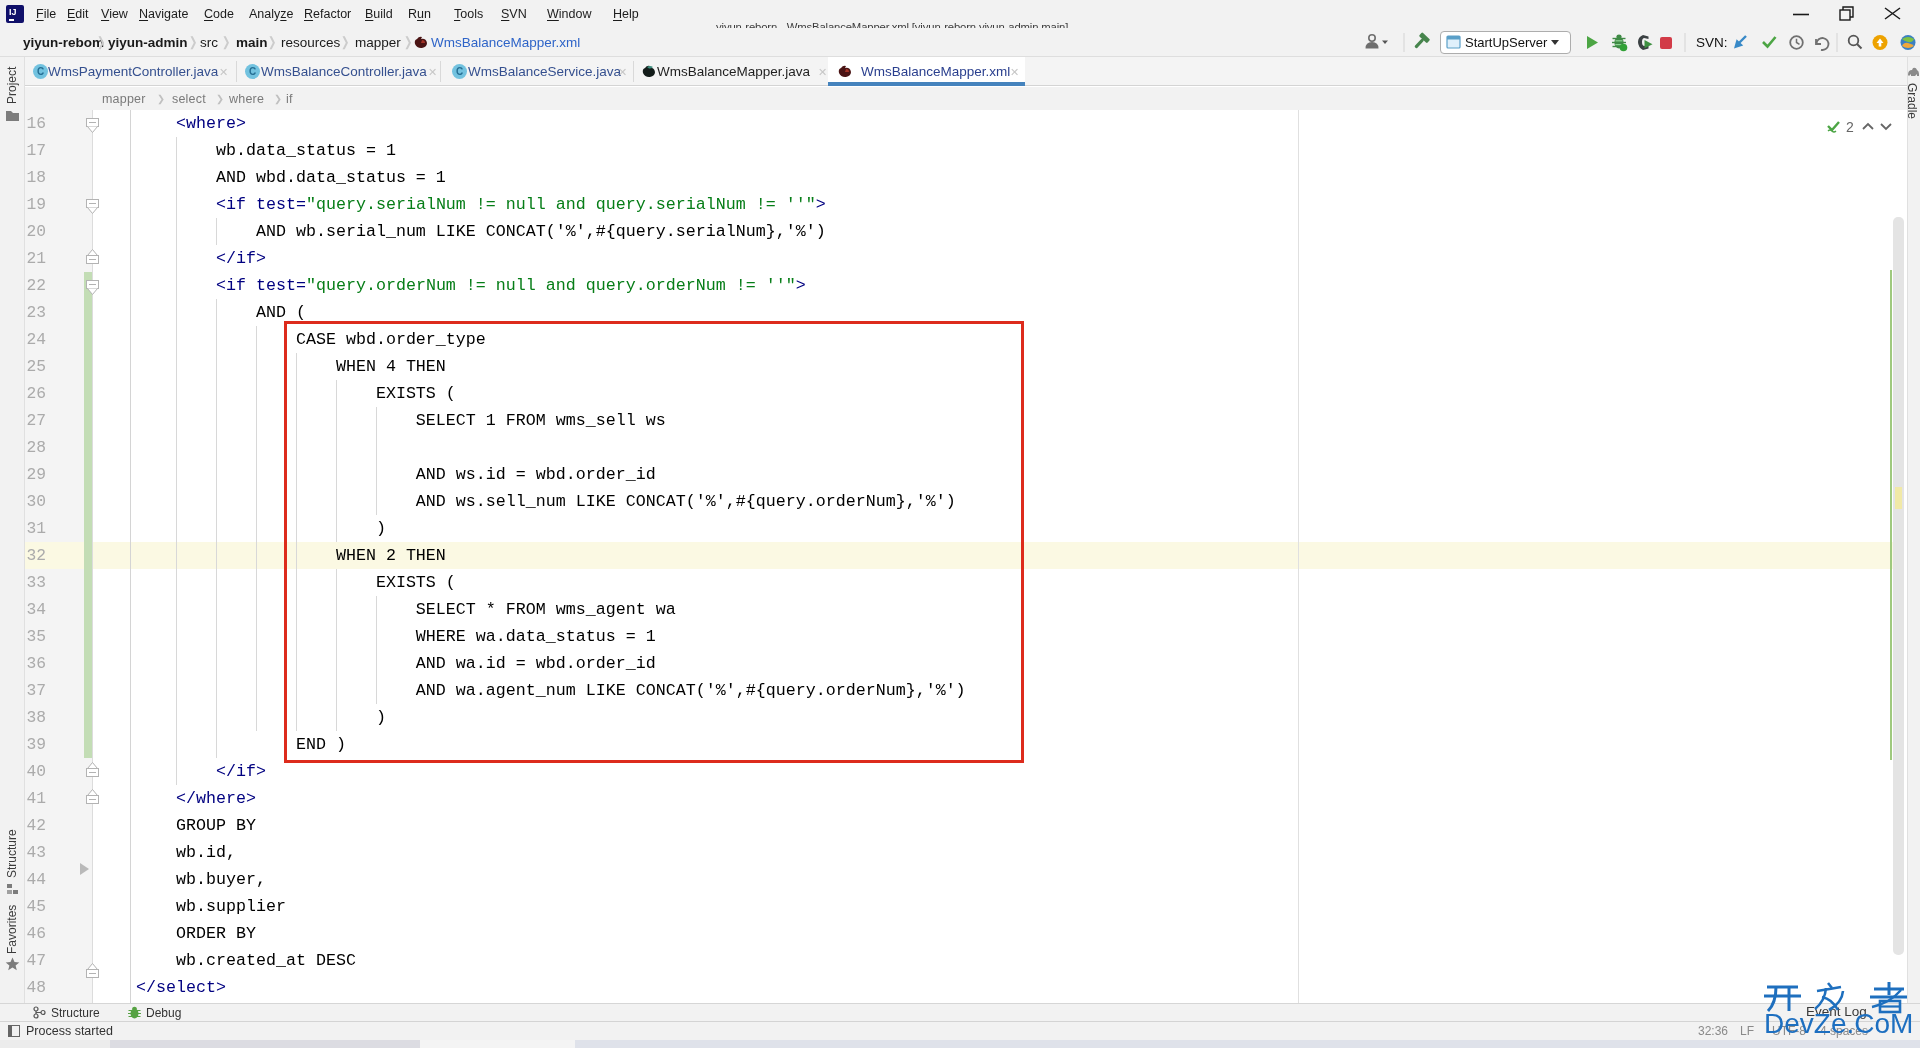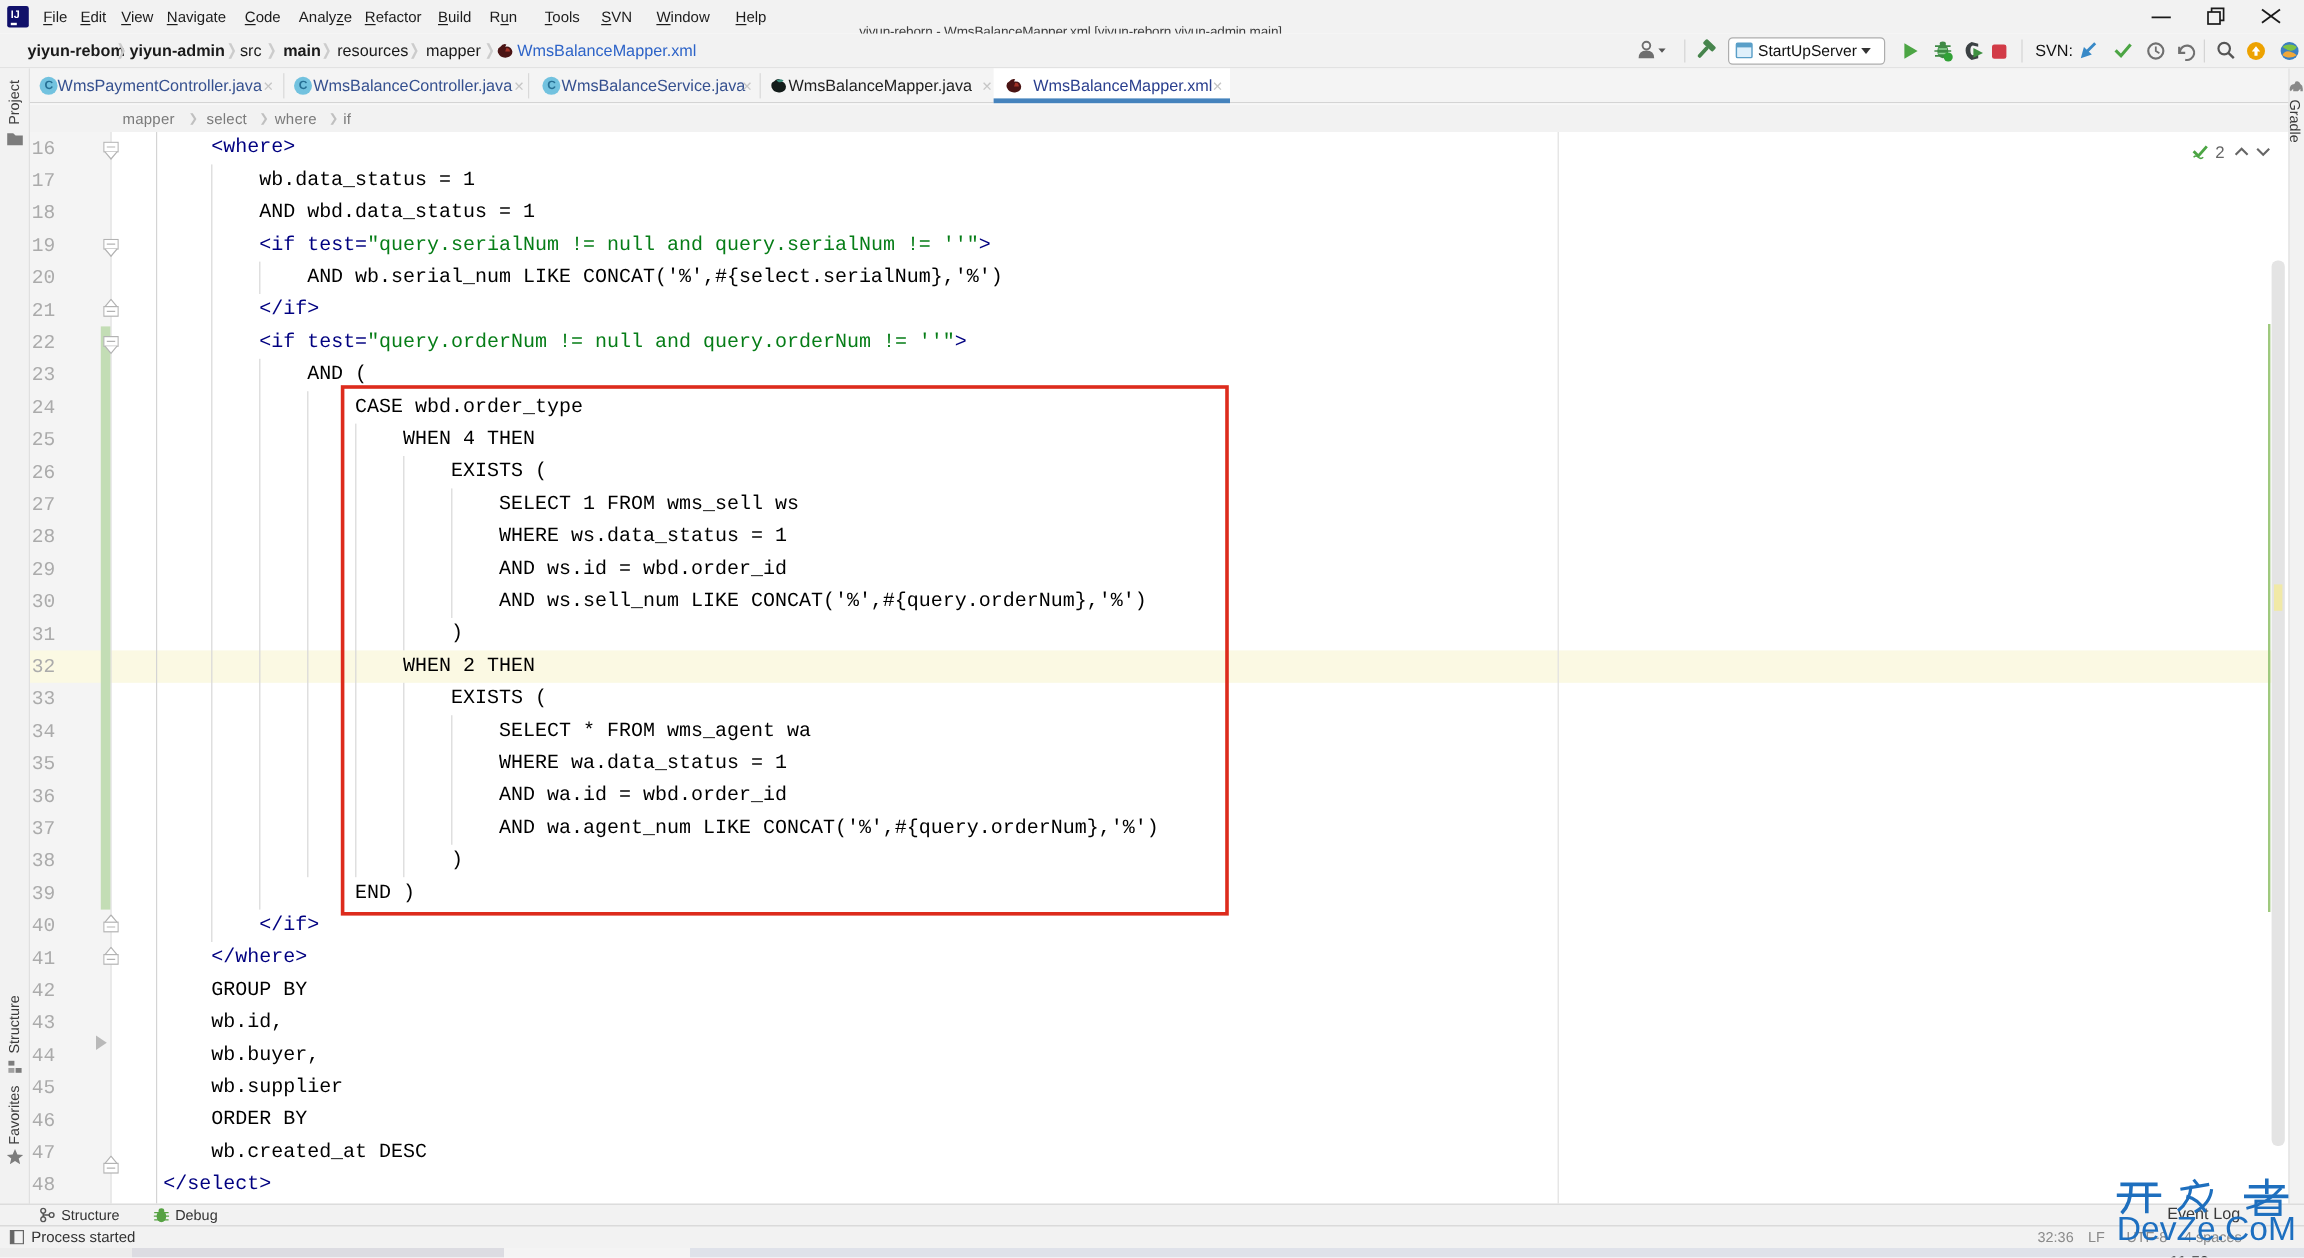--- a/index.html
+++ b/index.html
@@ -293,29 +293,28 @@
     <div class="lnum" style="top:756px; line-height:27px;">44</div>
     <div class="lnum" style="top:783px; line-height:27px;">45</div>
     <div class="lnum" style="top:810px; line-height:27px;">46</div>
     <div class="lnum" style="top:837px; line-height:27px;">47</div>
     <div class="lnum" style="top:864px; line-height:27px;">48</div>
 
     <div class="codeline" style="top:0px;">    <span class="t">&lt;where&gt;</span></div>
     <div class="codeline" style="top:27px;">        wb.data_status = 1</div>
     <div class="codeline" style="top:54px;">        AND wbd.data_status = 1</div>
     <div class="codeline" style="top:81px;">        <span class="t">&lt;if </span><span class="t">test=</span><span class="s">"query.serialNum != null and query.serialNum != ''"</span><span class="t">&gt;</span></div>
-    <div class="codeline" style="top:108px;">            AND wb.serial_num LIKE CONCAT('%',#{select.serialNum},'%')</div>
+    <div class="codeline" style="top:108px;">            AND wb.serial_num LIKE CONCAT('%',#{query.serialNum},'%')</div>
     <div class="codeline" style="top:135px;">        <span class="t">&lt;/if&gt;</span></div>
     <div class="codeline" style="top:162px;">        <span class="t">&lt;if </span><span class="t">test=</span><span class="s">"query.orderNum != null and query.orderNum != ''"</span><span class="t">&gt;</span></div>
     <div class="codeline" style="top:189px;">            AND (</div>
     <div class="codeline" style="top:216px;">                CASE wbd.order_type</div>
     <div class="codeline" style="top:243px;">                    WHEN 4 THEN</div>
     <div class="codeline" style="top:270px;">                        EXISTS (</div>
     <div class="codeline" style="top:297px;">                            SELECT 1 FROM wms_sell ws</div>
-    <div class="codeline" style="top:324px;">                            WHERE ws.data_status = 1</div>
     <div class="codeline" style="top:351px;">                            AND ws.id = wbd.order_id</div>
     <div class="codeline" style="top:378px;">                            AND ws.sell_num LIKE CONCAT('%',#{query.orderNum},'%')</div>
     <div class="codeline" style="top:405px;">                        )</div>
     <div class="codeline" style="top:432px;">                    WHEN 2 THEN</div>
     <div class="codeline" style="top:459px;">                        EXISTS (</div>
     <div class="codeline" style="top:486px;">                            SELECT * FROM wms_agent wa</div>
     <div class="codeline" style="top:513px;">                            WHERE wa.data_status = 1</div>
     <div class="codeline" style="top:540px;">                            AND wa.id = wbd.order_id</div>
     <div class="codeline" style="top:567px;">                            AND wa.agent_num LIKE CONCAT('%',#{query.orderNum},'%')</div>
     <div class="codeline" style="top:594px;">                        )</div>

